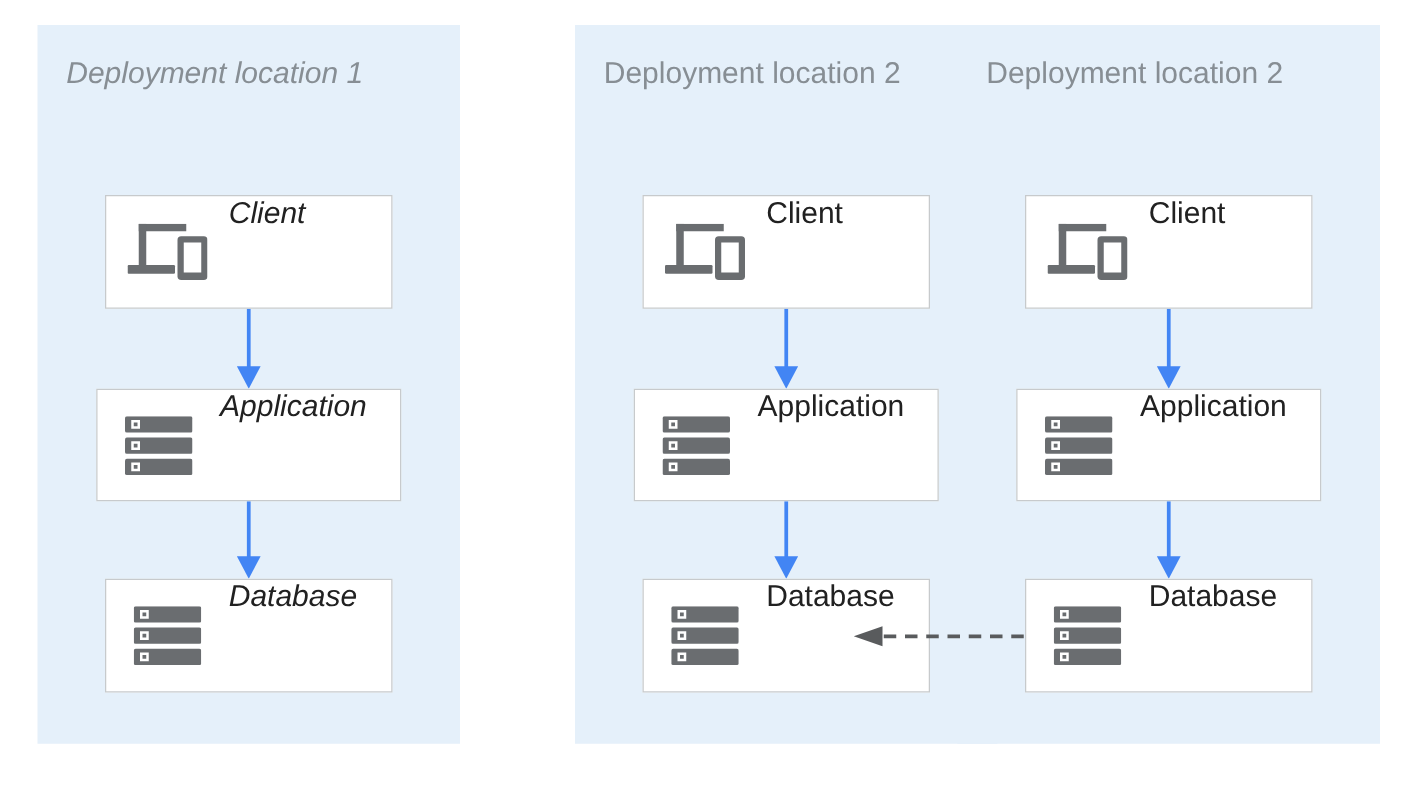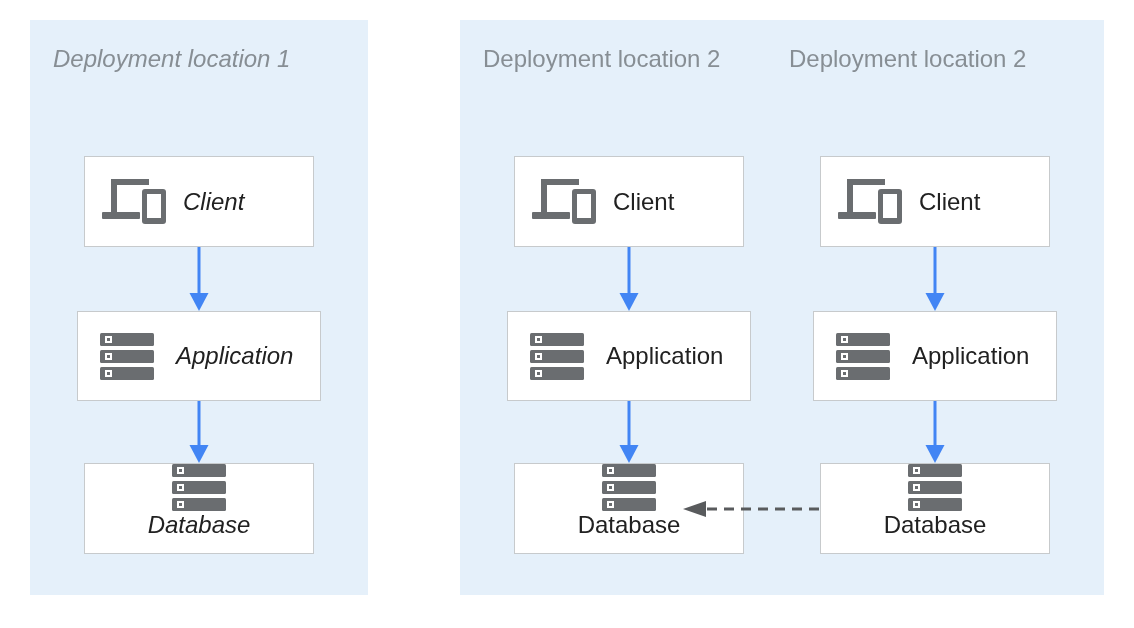--- a/index.html
+++ b/index.html
@@ -31,25 +31,24 @@
     line-height: 1.2;
     color: var(--zone-title, #878e94);
     white-space: nowrap;
   }
   .node {
     position: absolute;
     box-sizing: border-box;
     background: var(--node-bg, #ffffff);
     border: 1px solid var(--node-border, #c7cacc);
     display: flex;
-    align-items: center;
   }
   .node-client      { left: 54px; top: 136px; width: 230px; height: 91px; }
   .node-application { left: 47px; top: 291px; width: 244px; height: 90px; }
-  .node-database    { left: 54px; top: 443px; width: 230px; height: 91px; flex-direction: column; }
+  .node-database    { left: 54px; top: 443px; width: 230px; height: 91px; }
   .icon-wrap {
     flex: 0 0 auto;
     width: 98px;
     display: flex;
     justify-content: center;
     align-items: center;
   }
   .node-label {
     font-size: 24px;
     color: var(--node-label, #212121);

